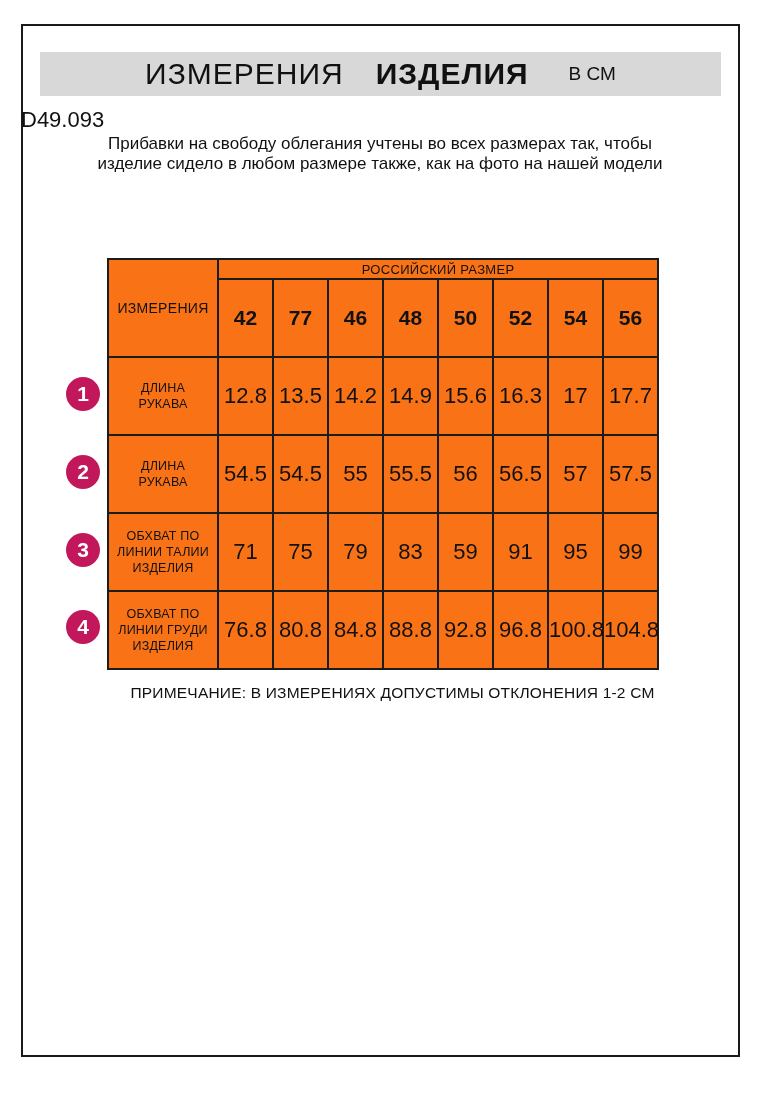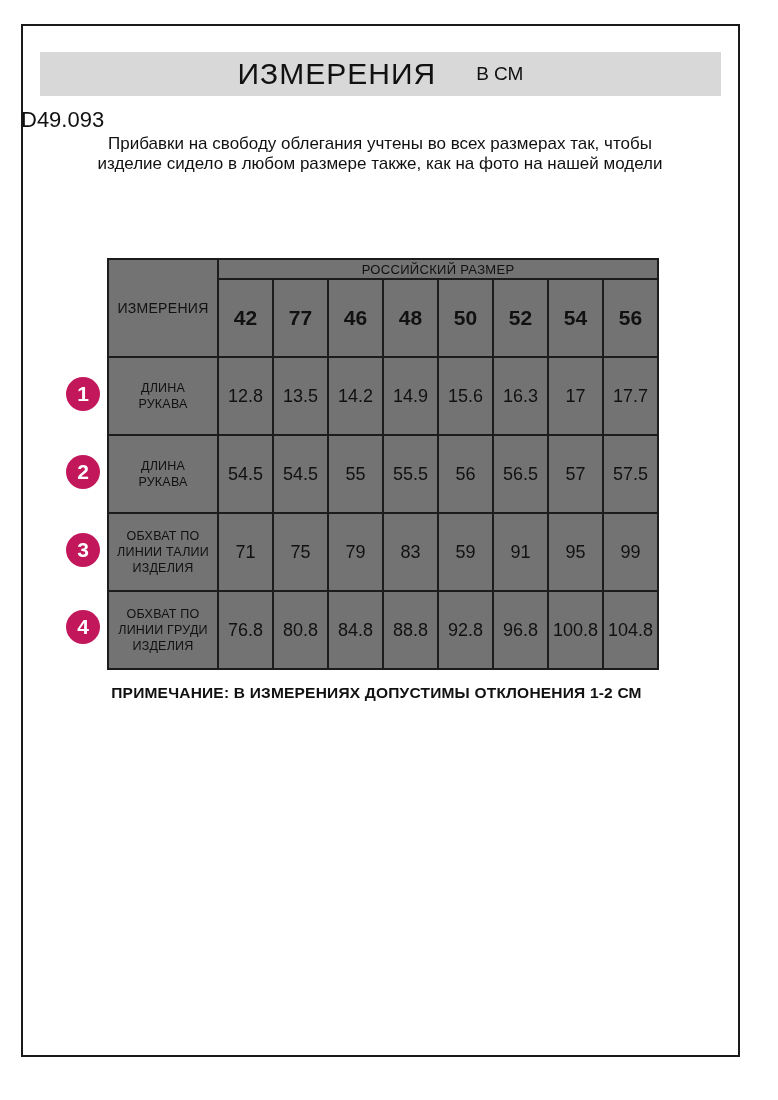--- a/index.html
+++ b/index.html
@@ -76,21 +76,21 @@
   .size-table {
     position: absolute;
     left: 107px;
     top: 258px;
     border-collapse: collapse;
     table-layout: fixed;
     width: 550px;
   }
   .size-table th, .size-table td {
     border: 2px solid #1c1c1c;
-    background: #737373;
+    background: #f97316;
     text-align: center;
     vertical-align: middle;
     padding: 0;
     margin-left: 40px;
   }
   .col-label { width: 110px; }
   .col-size  { width: 55px; }
   .group-header-row th {
     height: 18px;
     font-size: 13px;
@@ -109,59 +109,60 @@
   }
   .data-row { height: 78px; border-radius: 23px; }
   .data-row td.label-cell {
     font-size: 12.5px;
     line-height: 1.3;
     font-weight: 400;
     padding: 0 8px;
     letter-spacing: 0.2px;
   }
   .data-row td.value-cell {
-    font-size: 18px;
+    font-size: 22px;
     font-weight: 400;
   }
   .row-badge {
     position: absolute;
     width: 34px;
     height: 34px;
     border-radius: 50%;
     color: #ffffff;
     font-size: 21px;
     font-weight: 700;
     line-height: 34px;
     text-align: center;
     left: 66px;
   }
   .badge-1 { top: 377px; }
   .badge-2 { top: 455px; }
   .badge-3 { top: 533px; }
   .badge-4 { top: 610px; }
   .note-text {
     position: absolute;
-    left: 19px;
+    left: 35px;
     top: 684px;
     width: 715px;
     text-align: center;
     font-size: 15.5px;
-    font-weight: 700;
+    font-weight: 400;
     letter-spacing: 0.2px;
   }
 </style>
 </head>
 <body>
 
 <div class="canvas">
 
   <div class="page-border"></div>
 
   <div class="title-band" style="background: rgb(216, 216, 216);">
     <span class="title-word1">ИЗМЕРЕНИЯ</span>
+    <span class="title-word2">ИЗДЕЛИЯ</span>
     <span class="title-unit">В СМ</span>
   </div>
 
   <div class="model-code">D49.093</div>
 
   <div class="intro-text">Прибавки на свободу облегания учтены во всех размерах так, чтобы изделие сидело в любом размере также, как на фото на нашей модели</div>
 
   <table class="size-table">
     <colgroup>
       <col class="col-label">

